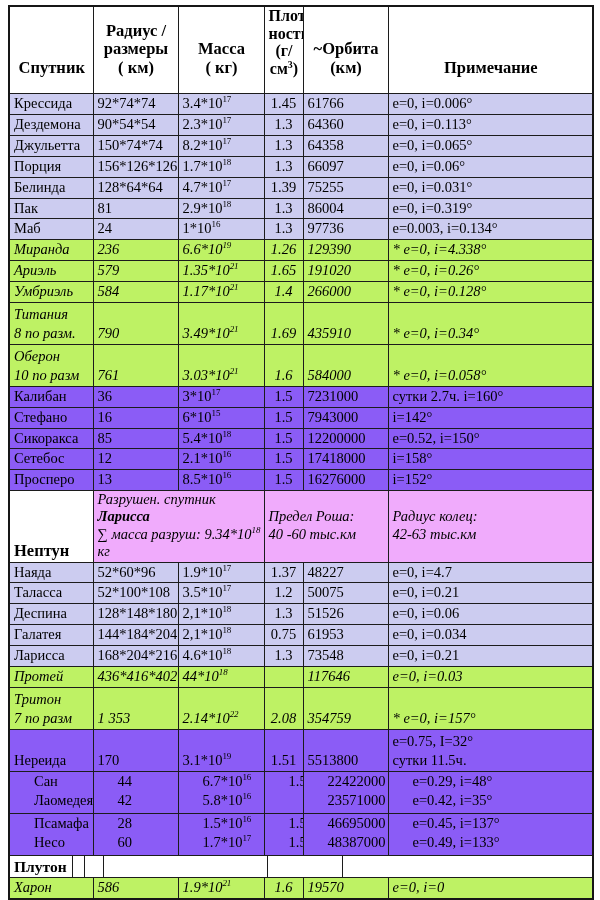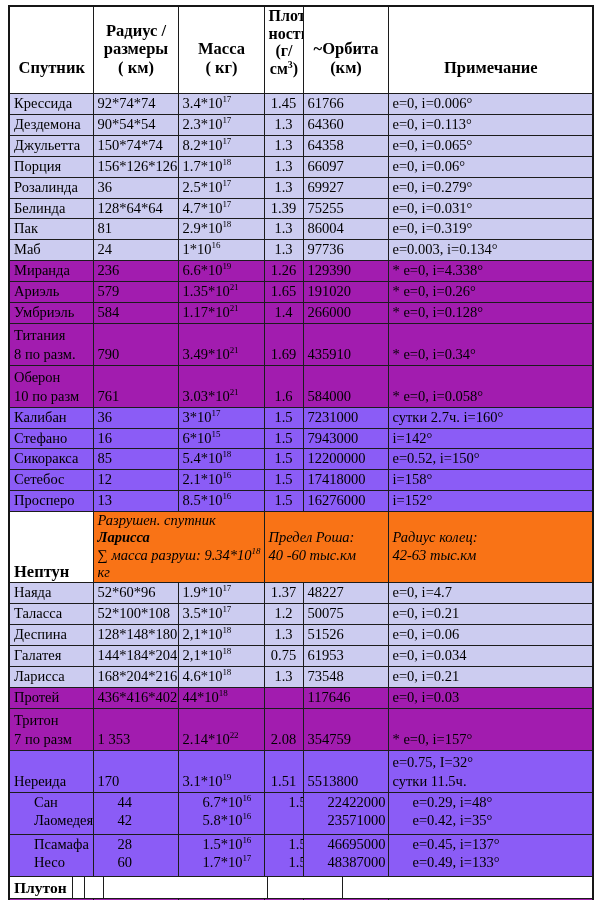--- a/index.html
+++ b/index.html
@@ -10,27 +10,27 @@
   col.c4{width:39px;} col.c5{width:85px;} col.c6{width:205px;}
   th,td{border:1px solid #1c1c1c;padding:0 3px 1px 4px;font-size:14.5px;line-height:1.3;overflow:hidden;vertical-align:middle;}
   thead tr{height:58px;}
   th{font-weight:bold;vertical-align:bottom;text-align:center;font-size:16.5px;line-height:1.12;background:#ffffff;padding-bottom:16px;}
   th.th-density{font-size:16px;line-height:1.1;}
   tbody tr{height:20px;}
   tr.h2{height:42px;}
   tr.vb td{vertical-align:bottom;margin-left:40px;}
   tr.vt td{vertical-align:top;padding-left:24px;}
   .bg-lavender td{background:#ccccf0;}
-  .bg-pink td{background:#a21caf;}
+  .bg-pink td{background:#bef264;font-style:italic;}
   .bg-white td{background:#8b5cf6;}
   td.c-density{text-align:center;padding-left:1px;padding-right:1px;}
   sup{font-size:0.62em;line-height:0;vertical-align:super;letter-spacing:0;}
   
   tr.section-row{height:38px;}
-  tr.section-row td{background:#f97316;line-height:1.2;}
+  tr.section-row td{background:#f0abfc;line-height:1.2;}
   td.c-planet{background:#ffffff !important;font-weight:bold;vertical-align:bottom;font-size:16.5px;}
   tr.section-row i{font-style:italic;}
   
   tr.pluto-row{height:21px;border-radius:6px;}
   td.c-pluto{padding:0;background:#ffffff;}
   .pluto-wrap{position:relative;width:100%;height:21px;}
   .pluto-label{position:absolute;left:4px;top:0;font-weight:bold;font-size:15.5px;line-height:21px;}
   .pline{position:absolute;top:0;bottom:0;width:1px;background:#1c1c1c;}
   .pl1{left:62px;} .pl2{left:74px;} .pl3{left:93px;} .pl4{left:257px;} .pl5{left:332px;}
 </style>
@@ -84,28 +84,20 @@
         </tr>
         <tr class="bg-lavender">
           <td class="c-name">Порция</td>
           <td class="c-size">156*126*126</td>
           <td class="c-mass">1.7*10<sup>18</sup></td>
           <td class="c-density">1.3</td>
           <td class="c-orbit">66097</td>
           <td class="c-note">e=0, i=0.06°</td>
         </tr>
         <tr class="bg-lavender">
-          <td class="c-name">Розалинда</td>
-          <td class="c-size">36</td>
-          <td class="c-mass">2.5*10<sup>17</sup></td>
-          <td class="c-density">1.3</td>
-          <td class="c-orbit">69927</td>
-          <td class="c-note">e=0, i=0.279°</td>
-        </tr>
-        <tr class="bg-lavender">
           <td class="c-name">Белинда</td>
           <td class="c-size">128*64*64</td>
           <td class="c-mass">4.7*10<sup>17</sup></td>
           <td class="c-density">1.39</td>
           <td class="c-orbit">75255</td>
           <td class="c-note">e=0, i=0.031°</td>
         </tr>
         <tr class="bg-lavender">
           <td class="c-name">Пак</td>
           <td class="c-size">81</td>

